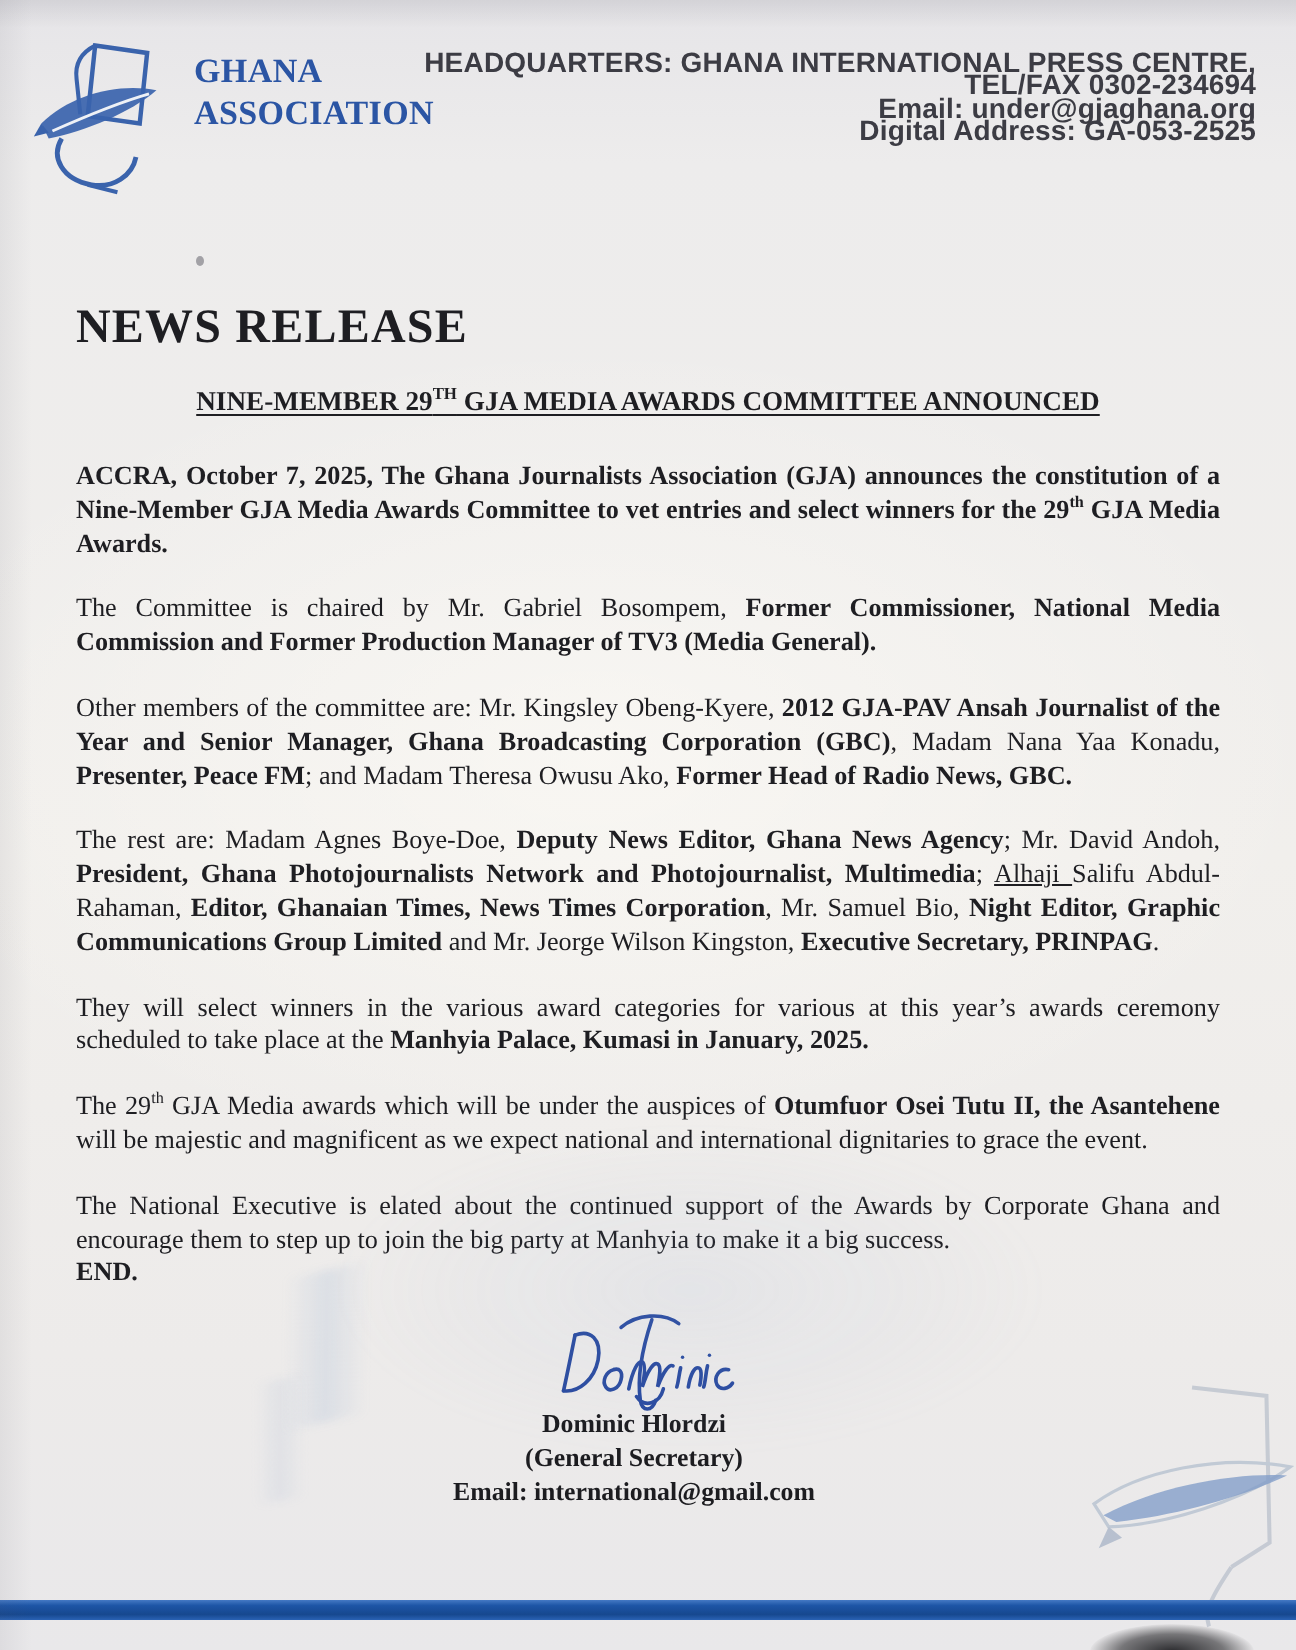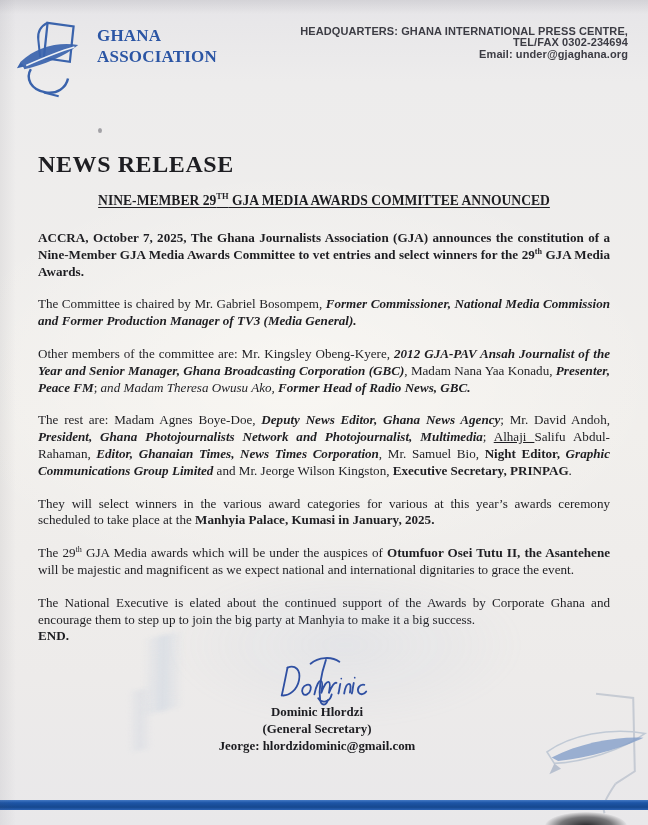--- a/index.html
+++ b/index.html
@@ -14,31 +14,31 @@
     background:linear-gradient(180deg, rgba(80,80,95,0.12), transparent); pointer-events:none;}
   .page::after{content:""; position:absolute; left:0; top:0; bottom:0; width:16px;
     background:linear-gradient(90deg, rgba(80,80,95,0.08), transparent); pointer-events:none;}
 
   
   .logo-icon{position:absolute; left:16px; top:18px; width:78px; height:82px;}
   .logo-text{position:absolute; left:97px; top:25px; color:#2b55a4; font-weight:bold;
     font-size:17px; line-height:21px; letter-spacing:0.2px;}
   .contact{position:absolute; right:20px; top:26px; text-align:right;
     font-family:"Liberation Sans", sans-serif; font-weight:bold;
-    font-size:11px; line-height:11.4px; color:#3c3c44; letter-spacing:0.1px;}
+    font-size:14px; line-height:11.4px; color:#3c3c44; letter-spacing:0.1px;}
 
   
   .content{position:absolute; left:38px; right:38px; top:151px;}
   .title{font-size:24px; font-weight:bold; letter-spacing:0.6px; margin:0 0 15px 0;}
   .headline{text-align:center; font-size:13.6px; margin:4px 0 21px 0;}
   .headline .hl-inner{text-decoration:underline; text-underline-offset:2px;}
   .para{font-size:13.1px; line-height:16.8px; text-align:justify; margin:16px 0 11px 0;}
   .para.tight{margin-top:-11px;}
   .rs-b{font-weight:bold;}
-  .rs-i{font-style:italic;}
+  .rs-i{}
   .rs-u{text-decoration:underline;}
   sup{font-size:0.62em; line-height:0; vertical-align:super;}
 
   
   .signature-svg{position:absolute; left:276px; top:652px; width:96px; height:58px;}
   .sig-block{position:absolute; left:0; right:14px; top:704px; text-align:center;
     font-weight:bold; font-size:12.9px; line-height:17.2px; color:#1c1c20;}
 
   
   .footer-bar{position:absolute; left:0; right:0; top:800px; height:10px;
@@ -76,20 +76,21 @@
     <path d="M30 80 L46 84" fill="none" stroke="#3a63ac" stroke-width="2.2"></path>
   </svg>
   <div class="logo-text">
     <div>GHANA</div>
     <div>ASSOCIATION</div>
   </div>
   <div class="contact">
       <div>HEADQUARTERS: GHANA INTERNATIONAL PRESS CENTRE,</div>
       <div>TEL/FAX 0302-234694</div>
       <div>Email: under@gjaghana.org</div>
+      <div>Digital Address: GA-053-2525</div>
     </div>
 
   <div class="content">
     <h1 class="title">NEWS RELEASE</h1>
     <div class="headline"><span class="hl-inner"><span class="rs-b">NINE-MEMBER 29</span><sup class="rs-b">TH</sup><span class="rs-b"> GJA MEDIA AWARDS COMMITTEE ANNOUNCED</span></span></div>
     <div>
         <p class="para"><span class="rs-b">ACCRA, October 7, 2025, The Ghana Journalists Association (GJA) announces the constitution of a Nine-Member GJA Media Awards Committee to vet entries and select winners for the 29</span><sup class="rs-b">th</sup><span class="rs-b"> GJA Media Awards.</span></p>
         <p class="para"><span>The Committee is chaired by Mr. Gabriel Bosompem, </span><span class="rs-b rs-i">Former Commissioner, National Media Commission and Former Production Manager of TV3 (Media General).</span></p>
         <p class="para"><span>Other members of the committee are: Mr. Kingsley Obeng-Kyere, </span><span class="rs-b rs-i">2012 GJA-PAV Ansah Journalist of the Year and Senior Manager, Ghana Broadcasting Corporation (GBC)</span><span>, Madam Nana Yaa Konadu, </span><span class="rs-b rs-i">Presenter, Peace FM</span><span>; </span><span class="rs-i">and Madam Theresa Owusu Ako, </span><span class="rs-b rs-i">Former Head of Radio News, GBC.</span></p>
         <p class="para"><span>The rest are: Madam Agnes Boye-Doe, </span><span class="rs-b rs-i">Deputy News Editor, Ghana News Agency</span><span>; Mr. David Andoh, </span><span class="rs-b rs-i">President, Ghana Photojournalists Network and Photojournalist, Multimedia</span><span>; </span><span class="rs-u">Alhaji </span><span>Salifu Abdul-Rahaman, </span><span class="rs-b rs-i">Editor, Ghanaian Times, News Times Corporation</span><span>, Mr. Samuel Bio, </span><span class="rs-b">Night Editor, </span><span class="rs-b rs-i">Graphic Communications Group Limited</span><span> and Mr. Jeorge Wilson Kingston, </span><span class="rs-b">Executive Secretary, PRINPAG</span><span>.</span></p>
@@ -111,21 +112,21 @@
     <path d="M81 32 C80 36 80 40 79 43"></path>
     <circle cx="82" cy="26.5" r="0.9" fill="#2a4ba0" stroke="none"></circle>
     <path d="M92 34 C87 33 84 38 86 42 C88 45 92 44 94 41"></path>
     <path d="M52 8 C48 20 44 36 46 50 C47 56 52 56 54 50"></path>
     <path d="M36 12 C44 5 58 4 66 10"></path>
     <path d="M44 48 C48 54 56 52 58 44"></path>
   </svg>
   <div class="sig-block">
     <div>Dominic Hlordzi</div>
     <div>(General Secretary)</div>
-    <div>Jeorge: hlordzidominic@gmail.com</div>
+    <div>Email: international@gmail.com</div>
   </div>
 
   <svg class="watermark-quill" viewBox="0 0 110 130">
     <g transform="rotate(-6 55 65)">
       <path d="M62 8 L98 16 L92 88 L72 98" fill="none" stroke="#a8b2c2" stroke-width="2"></path>
       <path d="M8 60 C32 46 72 42 106 52 C82 66 42 74 14 72 Z" fill="none" stroke="#9fb0c5" stroke-width="1.6"></path>
       <path d="M12 66 C42 54 80 52 104 56 C82 64 48 70 18 70 Z" fill="#2f62ae" fill-opacity="0.8"></path>
       <path d="M72 98 C62 110 56 118 58 126" fill="none" stroke="#a8b2c2" stroke-width="2"></path>
       <path d="M14 72 L8 82 L20 78 Z" fill="#8fa0ba"></path>
     </g>

